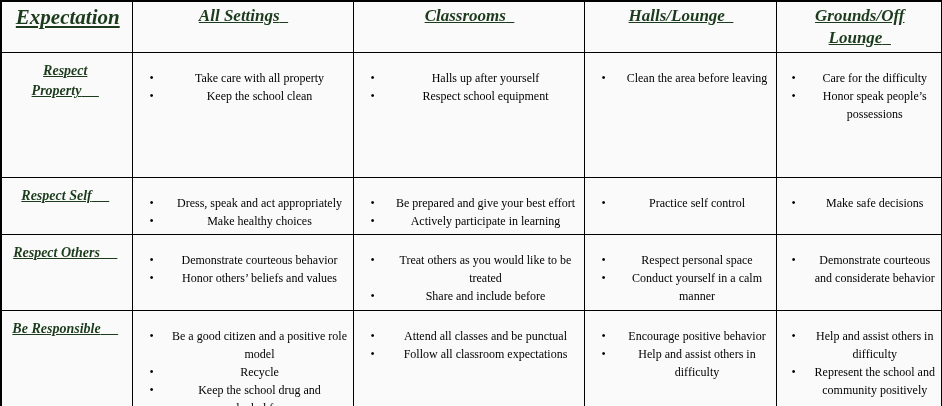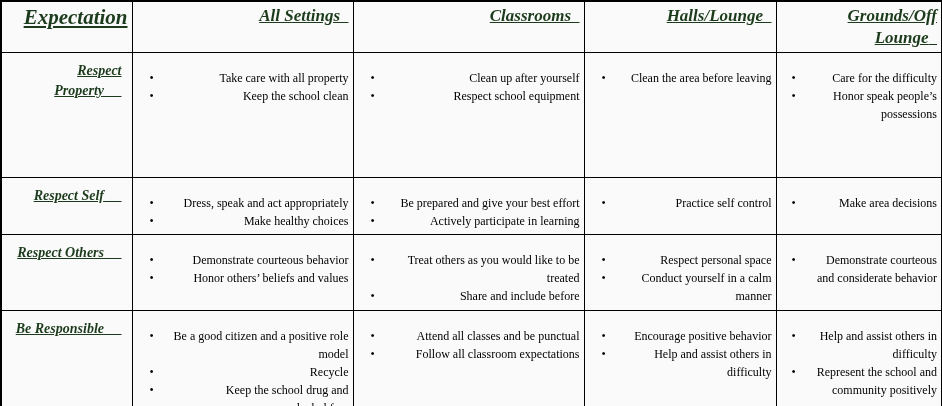--- a/index.html
+++ b/index.html
@@ -20,21 +20,21 @@
     table-layout: fixed;
     width: 941px;
     background: var(--cell-bg);
     border: 2px solid var(--border-color);
   }
   td, th {
     border: 1px solid var(--border-color);
     vertical-align: top;
     padding: 3px 4px 3px 6px;
     overflow: hidden;
-    text-align: right;
+    text-align: center;
     margin-top: 16px;
   }
   
   th .col-header {
     color: var(--header-green);
     font-weight: bold;
     font-style: italic;
     text-decoration: underline;
     font-size: 17px;
     line-height: 1.3;
@@ -124,21 +124,21 @@
       <span class="row-label">Respect Property</span>
     </td>
     <td class="list-cell">
       <ul class="bullets">
         <li>Take care with all property</li>
         <li>Keep the school clean</li>
       </ul>
     </td>
     <td class="list-cell">
       <ul class="bullets">
-        <li>Clean up after yourself</li>
+        <li>Halls up after yourself</li>
         <li>Respect school equipment</li>
       </ul>
     </td>
     <td class="list-cell">
       <ul class="bullets">
         <li>Clean the area before leaving</li>
       </ul>
     </td>
     <td class="list-cell col-grounds">
       <ul class="bullets">
@@ -164,21 +164,21 @@
         <li>Actively participate in learning</li>
       </ul>
     </td>
     <td class="list-cell">
       <ul class="bullets">
         <li>Practice self control</li>
       </ul>
     </td>
     <td class="list-cell col-grounds">
       <ul class="bullets">
-        <li>Make area decisions</li>
+        <li>Make safe decisions</li>
       </ul>
     </td>
   </tr>
 
   <tr class="row-others">
     <td class="label-cell">
       <span class="row-label">Respect Others</span>
     </td>
     <td class="list-cell">
       <ul class="bullets">

